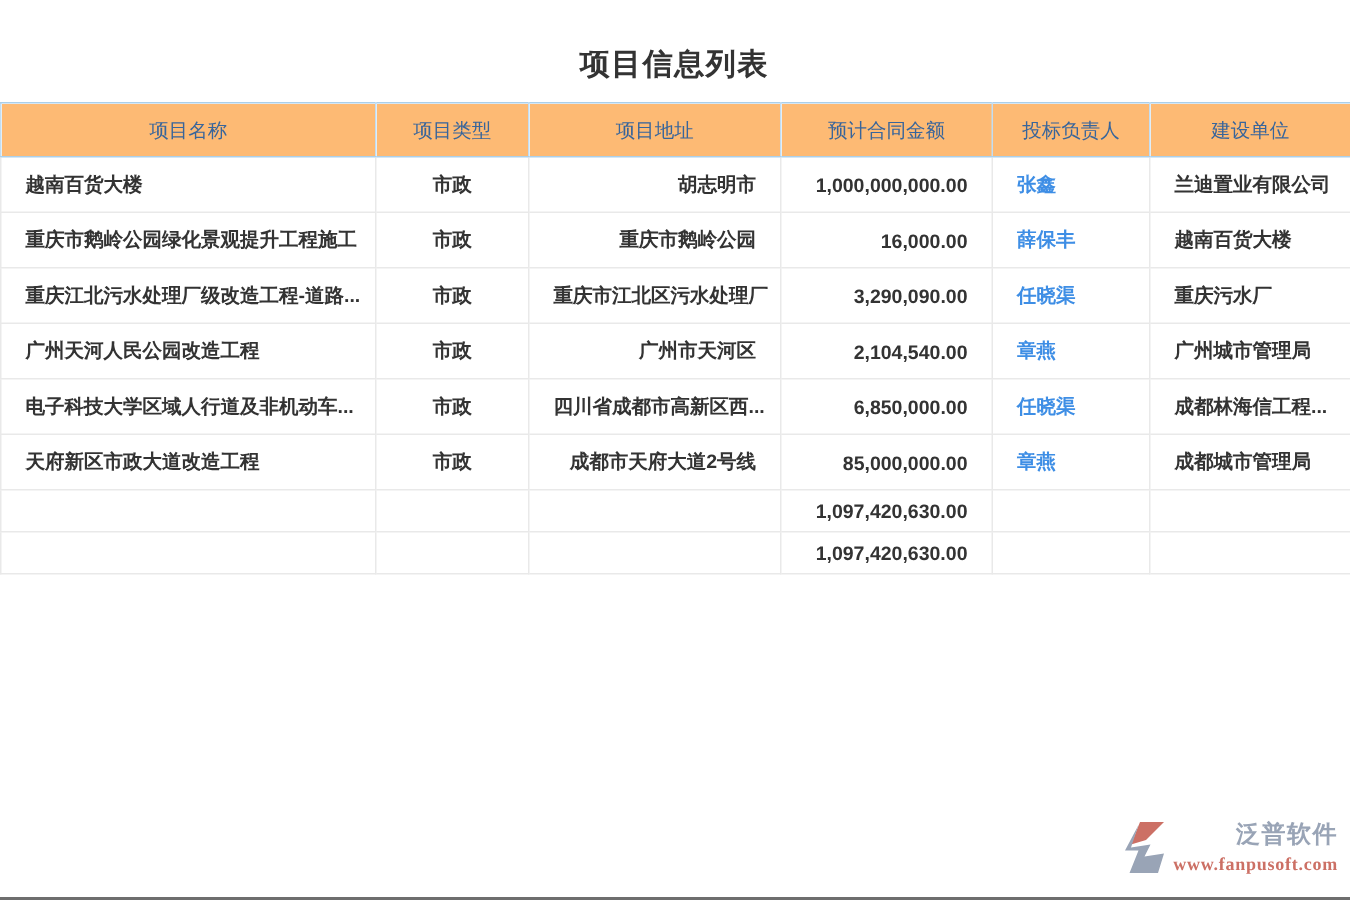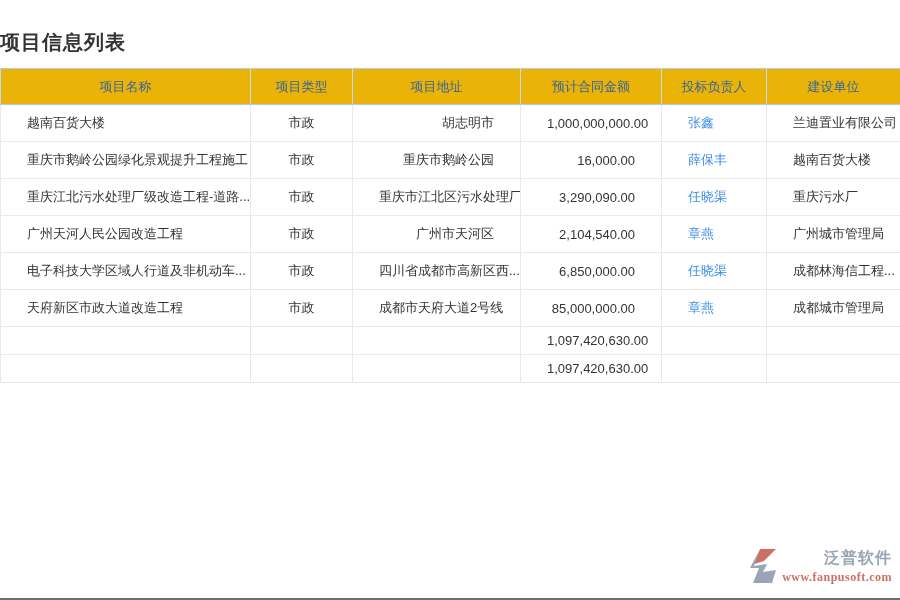--- a/index.html
+++ b/index.html
@@ -5,49 +5,50 @@
   * { box-sizing: border-box; }
   html,body { margin:0; padding:0; }
   body {
     width:900px; height:600px;
     background:#ffffff;
     font-family:"Liberation Sans","DejaVu Sans",sans-serif;
     position:relative; overflow:hidden;
   }
   .page-title {
     position:absolute; top:29px; left:0; width:899px;
-    margin:0; text-align:left;
+    margin:0; text-align:center;
     font-size:20px; font-weight:bold; color:#333333;
     letter-spacing:1px;
   }
   table.grid {
     position:absolute; top:68px; left:0; width:900px;
     border-collapse:collapse; table-layout:fixed;
   }
   table.grid th {
-    background:#eab308;
+    background:#fdba74;
     color:#38659b;
     font-weight:normal;
     font-size:13px;
     height:36px;
     border:1px solid #c2ddf2;
     border-top:1px solid #abcfe9;
     border-bottom:1px solid #abcfe9;
     text-align:center;
     padding:0 6px;
     overflow:hidden; white-space:nowrap;
   }
   table.grid td {
     font-size:13px;
     color:#333333;
     height:37px;
     border:1px solid #e9e9e9;
-    padding:0 26px;
+    padding:0 16px;
     overflow:hidden; white-space:nowrap; text-overflow:clip;
     background:#ffffff;
+    font-weight:bold;
   }
   tr.total-row td { height:28px; }
   .col-name    { text-align:left; }
   .col-type    { text-align:center; }
   .col-address { text-align:right; }
   .col-amount  { text-align:right; }
   .col-leader  { text-align:left; }
   .col-unit    { text-align:left; }
   .leader-link { color:#3e8ee5; cursor:pointer; }
   .vendor-logo {

